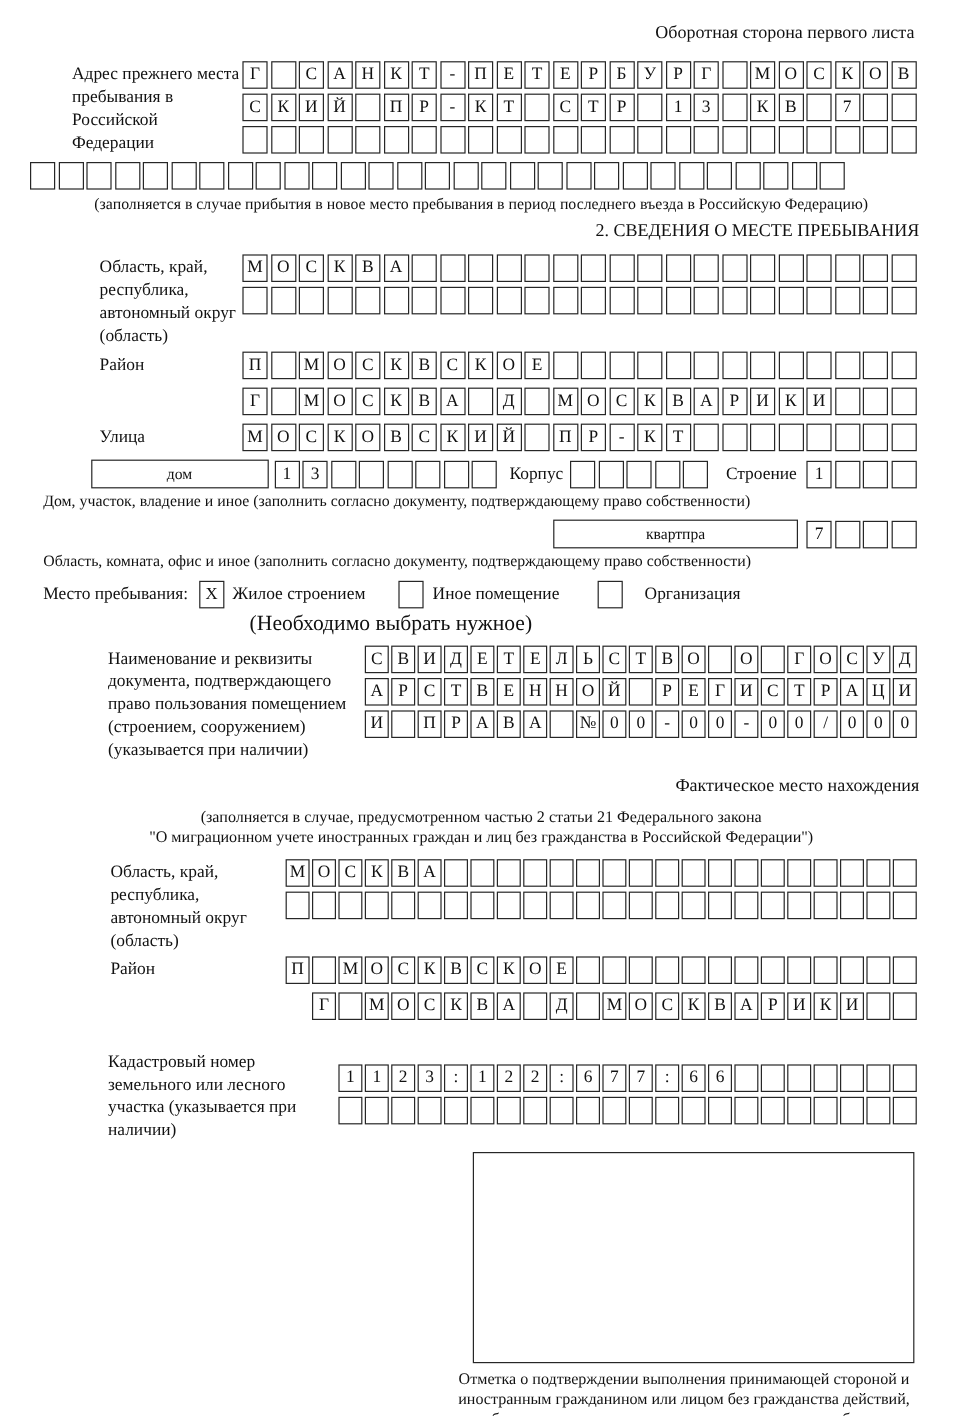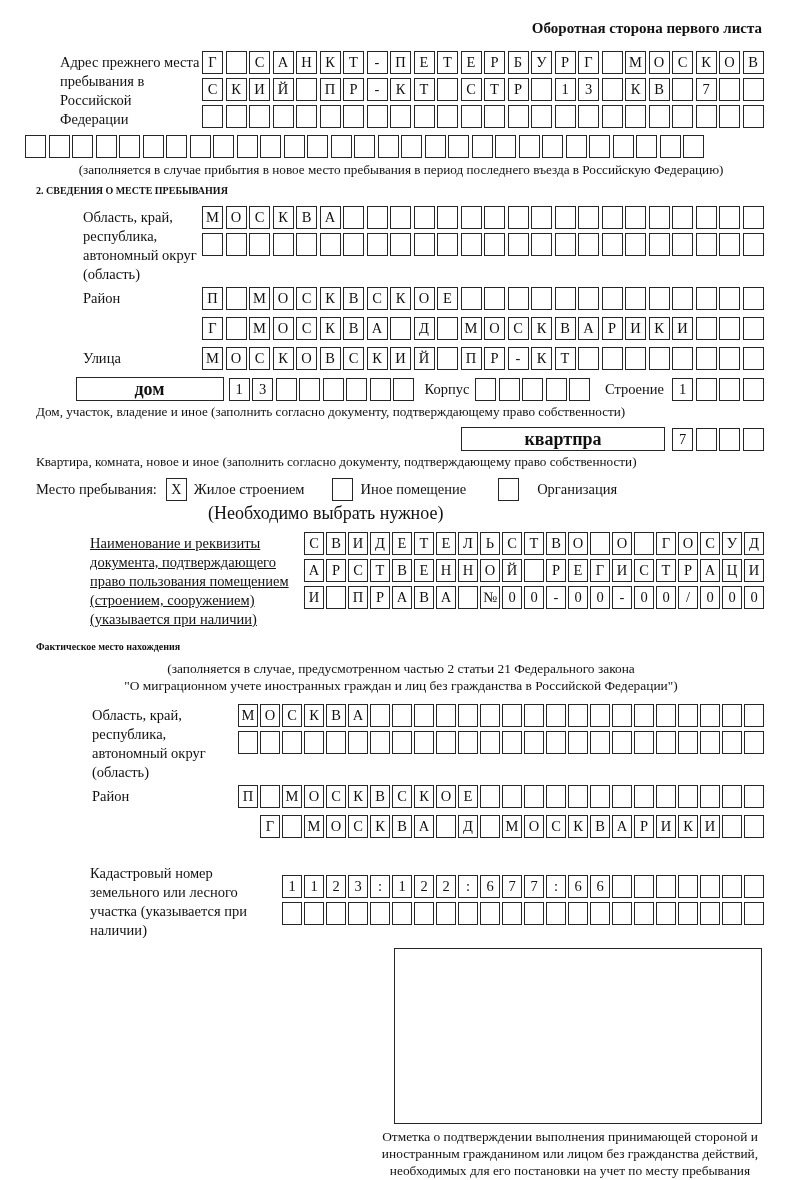--- a/index.html
+++ b/index.html
@@ -1,36 +1,36 @@
 <!DOCTYPE html>
 <html><head>
 <meta charset="utf-8">
 <style>
   html,body { margin:0; padding:0; background:#fff; }
   body { width:800px; height:1180px; color:#111; font-family:"Liberation Serif", serif; }
   .page { box-sizing:border-box; width:800px; padding:8px 34px 0 36px; }
 
-  .hdr-note { text-align:right; font-size:15px; padding:12px 4px 14px 0;font-weight:bold; }
+  .hdr-note { text-align:right; font-size:15px; padding:12px 4px 14px 0; }
 
   .frow { display:flex; align-items:flex-start; margin-bottom:3px;justify-content:flex-end; }
   .flabel { flex:none; font-size:14.5px; line-height:19px; padding-top:2px; }
   .cellcol { display:flex; flex-direction:column; }
   .cells { display:flex; flex:none; margin-bottom:4px; white-space:nowrap; }
   .cell { flex:none; width:19px; height:21px; border:1.5px solid #262626; margin-right:2.5px;
           display:flex; align-items:center; justify-content:center;
           font-size:14.5px; font-family:"Liberation Serif", serif; }
   .narrow .cell { width:18px; margin-right:2px; }
 
   .caption { font-size:13.2px; line-height:16px; margin:1px 0 7px 0; }
   .caption.center { text-align:center; }
 
-  .sec-title { text-align:left; font-weight:bold; font-size:10px; margin:6px 0 10px 0; }
+  .sec-title { text-align:right; font-weight:normal; font-size:15px; margin:6px 0 10px 0; }
 
   .wide-box { flex:none; border:1.6px solid #262626; height:22px; display:flex;
-              align-items:center; justify-content:center; font-size:18px;font-weight:bold; }
+              align-items:center; justify-content:center; font-size:13px; }
   .inline-lbl { font-size:14.5px; line-height:24px; flex:none; }
 
   .stay-row { display:flex; align-items:center; font-size:14.5px; margin:8px 0 2px 0; }
   .chk { flex:none; width:19px; height:21px; border:1.6px solid #262626; display:flex;
          align-items:center; justify-content:center; font-size:14px; }
   .stay-note { font-size:18px; margin:0 0 8px 172px; }
 
   .act-cap { text-align:center; font-size:13.4px; line-height:17px; }
 
   .stamp-box { width:366px; height:174px; border:1.6px solid #262626; margin:8px 0 4px 358px; }
@@ -343,35 +343,35 @@
 
   <div class="frow" style="align-items:center;">
     <div class="wide-box" style="width:202px; margin-right:7px;">квартпра</div>
     <div class="cells" style="margin-bottom:0;">
         <span class="cell">7</span>
         <span class="cell"></span>
         <span class="cell"></span>
         <span class="cell"></span>
       </div>
   </div>
-  <div class="caption">Квартира, комната, новое и иное (заполнить согласно документу, подтверждающему право собственности)</div>
+  <div class="caption">Область, комната, офис и иное (заполнить согласно документу, подтверждающему право собственности)</div>
 
   <div class="stay-row">
     <span>Место пребывания:</span>
     <span class="chk" style="margin:0 7px 0 9px;">X</span>
     <span>Жилое строением</span>
     <span class="chk" style="margin:0 8px 0 27px;"></span>
     <span>Иное помещение</span>
     <span class="chk" style="margin:0 18px 0 32px;"></span>
     <span>Организация</span>
   </div>
   <div class="stay-note">(Необходимо выбрать нужное)</div>
 
   <div class="frow">
-    <div class="flabel" style="width:214px;text-decoration:underline;">Наименование и реквизиты документа, подтверждающего право пользования помещением (строением, сооружением) (указывается при наличии)</div>
+    <div class="flabel" style="width:214px;">Наименование и реквизиты документа, подтверждающего право пользования помещением (строением, сооружением) (указывается при наличии)</div>
     <div class="cellcol narrow">
       <div class="cells">
           <span class="cell">С</span>
           <span class="cell">В</span>
           <span class="cell">И</span>
           <span class="cell">Д</span>
           <span class="cell">Е</span>
           <span class="cell">Т</span>
           <span class="cell">Е</span>
           <span class="cell">Л</span>

